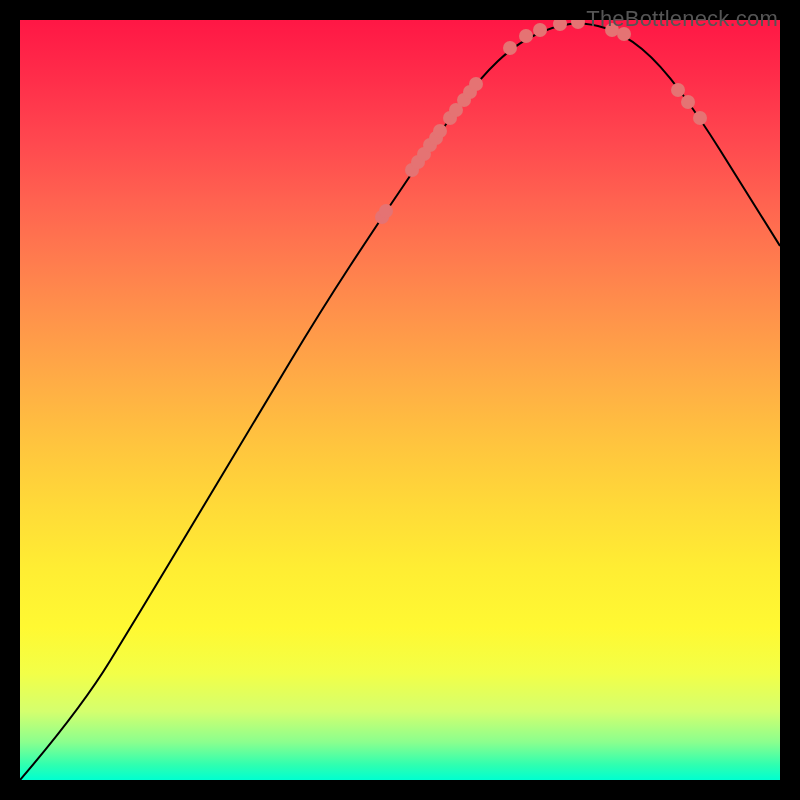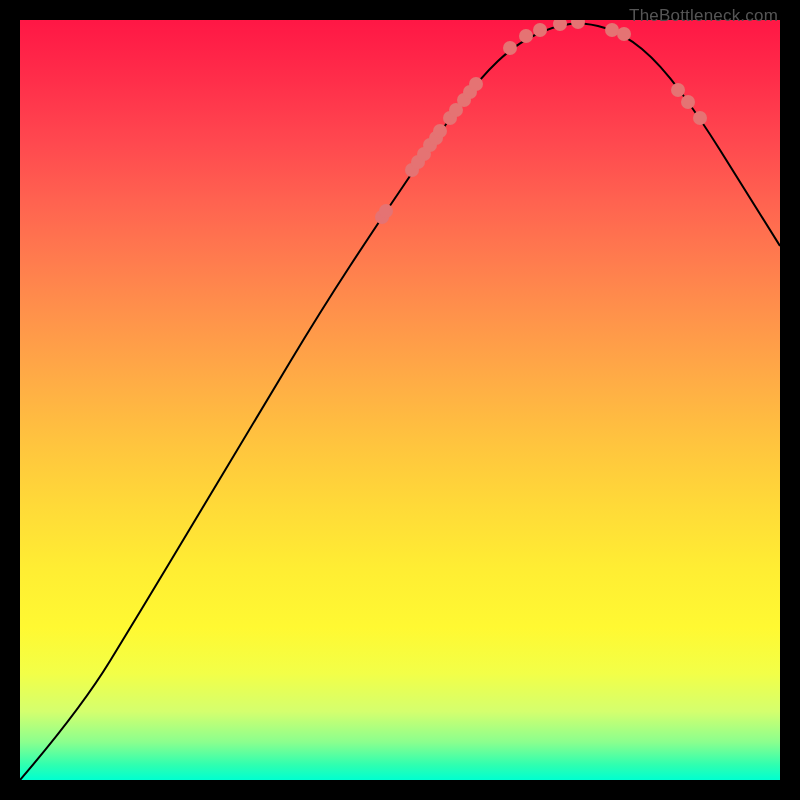--- a/index.html
+++ b/index.html
@@ -34,21 +34,21 @@
       #8bff8e 95%,
       #2fffb0 98%,
       #00ffd0 100%
     );
   }
   .watermark {
     position: absolute;
     top: 6px;
     right: 22px;
     color: #555;
-    font-size: 17px;
+    font-size: 22px;
     font-weight: 500;
     letter-spacing: 0.2px;
   }
   svg.curve {
     position: absolute;
     left: 0;
     top: 0;
     width: 760px;
     height: 760px;
   }

